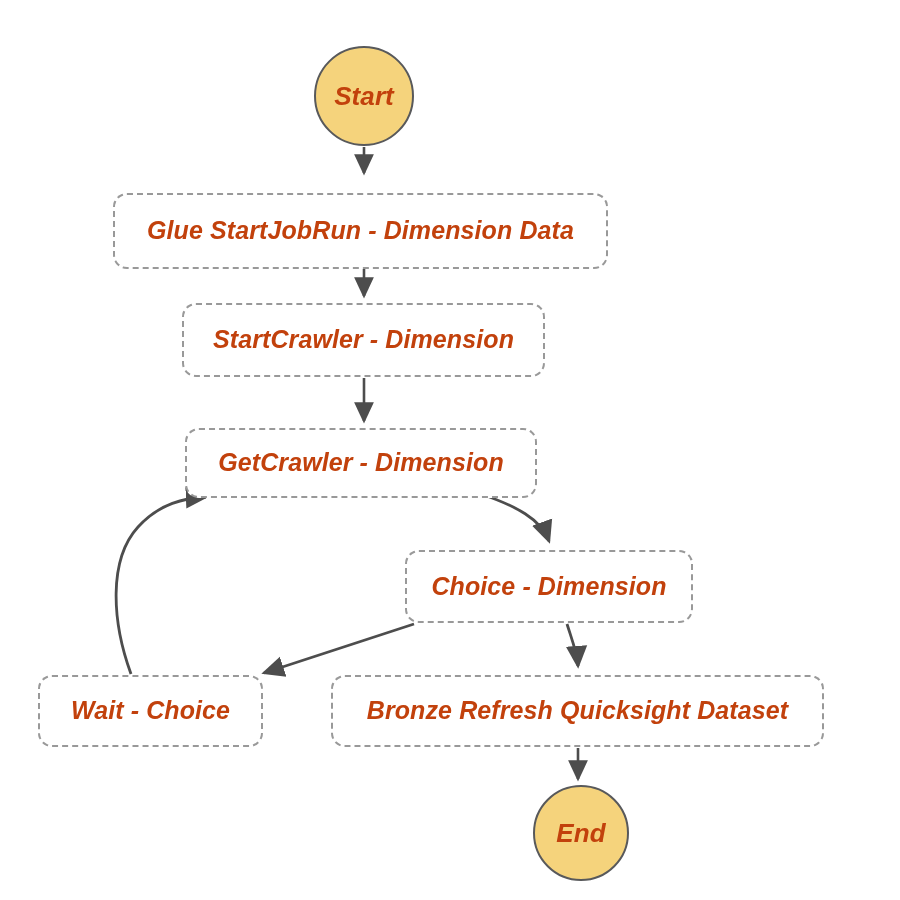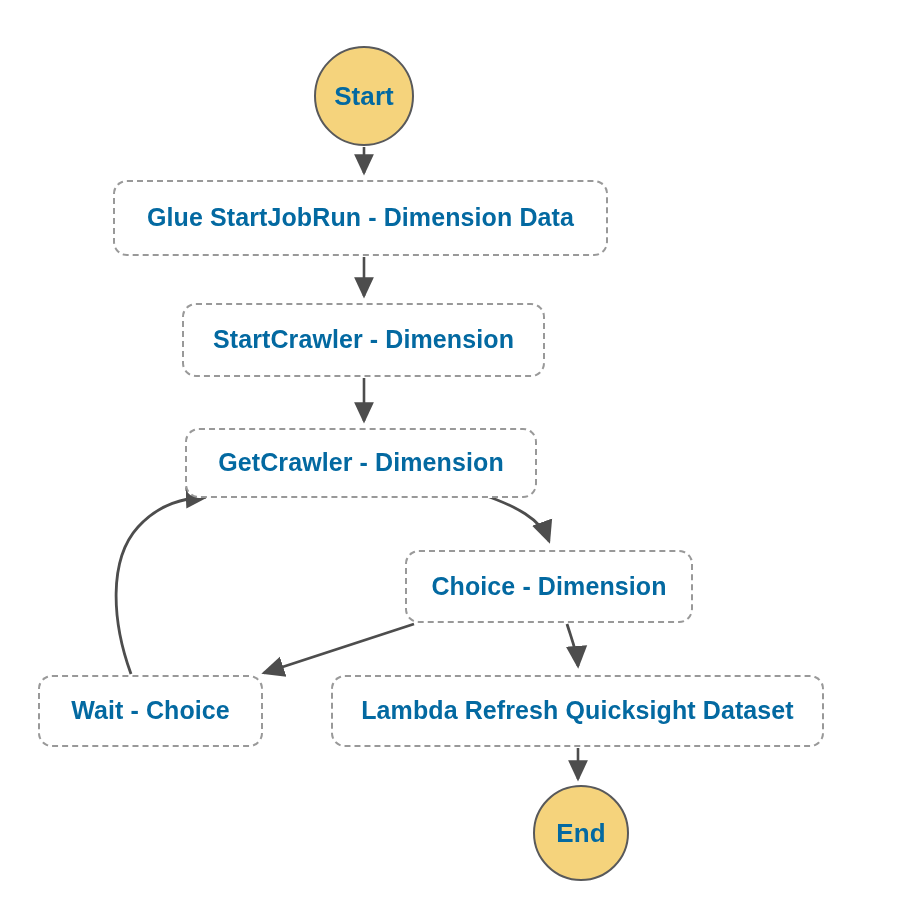--- a/index.html
+++ b/index.html
@@ -39,26 +39,27 @@
     border: 2px dashed #999999;
     border-radius: 14px;
     background: #ffffff;
   }
   .node-terminal {
     border: 2px solid #58595b;
     border-radius: 50%;
     background: #f5d37c;
   }
   .node-label {
-    color: #0369a1;
+    color: #c2410c;
     font-size: 25px;
     font-weight: 600;
     letter-spacing: 0.1px;
     line-height: 1.1;
     white-space: nowrap;
+    font-style: italic;
   }
   .node-terminal .node-label {
     font-size: 26px;
     font-weight: 700;
   }
 </style>
 </head>
 <body>
 
 <div id="diagram-root">
@@ -84,41 +85,41 @@
 
     <path d="M131,674 C112,622 108,560 138,527 C160,503 185,498 206,497" fill="none" stroke="#4d4d4d" stroke-width="2.8" marker-end="url(#arrowhead)"></path>
 
     <path d="M578,748 L578,779" fill="none" stroke="#4d4d4d" stroke-width="2.6" marker-end="url(#arrowhead)"></path>
   </svg>
 
   <div class="node node-terminal" style="left:314px; top:46px; width:100px; height:100px;">
     <span class="node-label">Start</span>
   </div>
 
-  <div class="node node-task" style="left:113px; top:180px; width:495px; height:76px;">
+  <div class="node node-task" style="left:113px; top:193px; width:495px; height:76px;">
     <span class="node-label">Glue StartJobRun - Dimension Data</span>
   </div>
 
   <div class="node node-task" style="left:182px; top:303px; width:363px; height:74px;justify-content:center;">
     <span class="node-label">StartCrawler - Dimension</span>
   </div>
 
   <div class="node node-task" style="left:405px; top:550px; width:288px; height:73px;">
     <span class="node-label">Choice - Dimension</span>
   </div>
 
   <div class="node node-task" style="left:185px; top:428px; width:352px; height:70px;">
     <span class="node-label">GetCrawler - Dimension</span>
   </div>
 
   <div class="node node-task" style="left:38px; top:675px; width:225px; height:72px;">
     <span class="node-label">Wait - Choice</span>
   </div>
 
   <div class="node node-task" style="left:331px; top:675px; width:493px; height:72px;">
-    <span class="node-label">Lambda Refresh Quicksight Dataset</span>
+    <span class="node-label">Bronze Refresh Quicksight Dataset</span>
   </div>
 
   <div class="node node-terminal" style="left:533px; top:785px; width:96px; height:96px;">
     <span class="node-label">End</span>
   </div>
 
 </div>
 
 </body></html>

